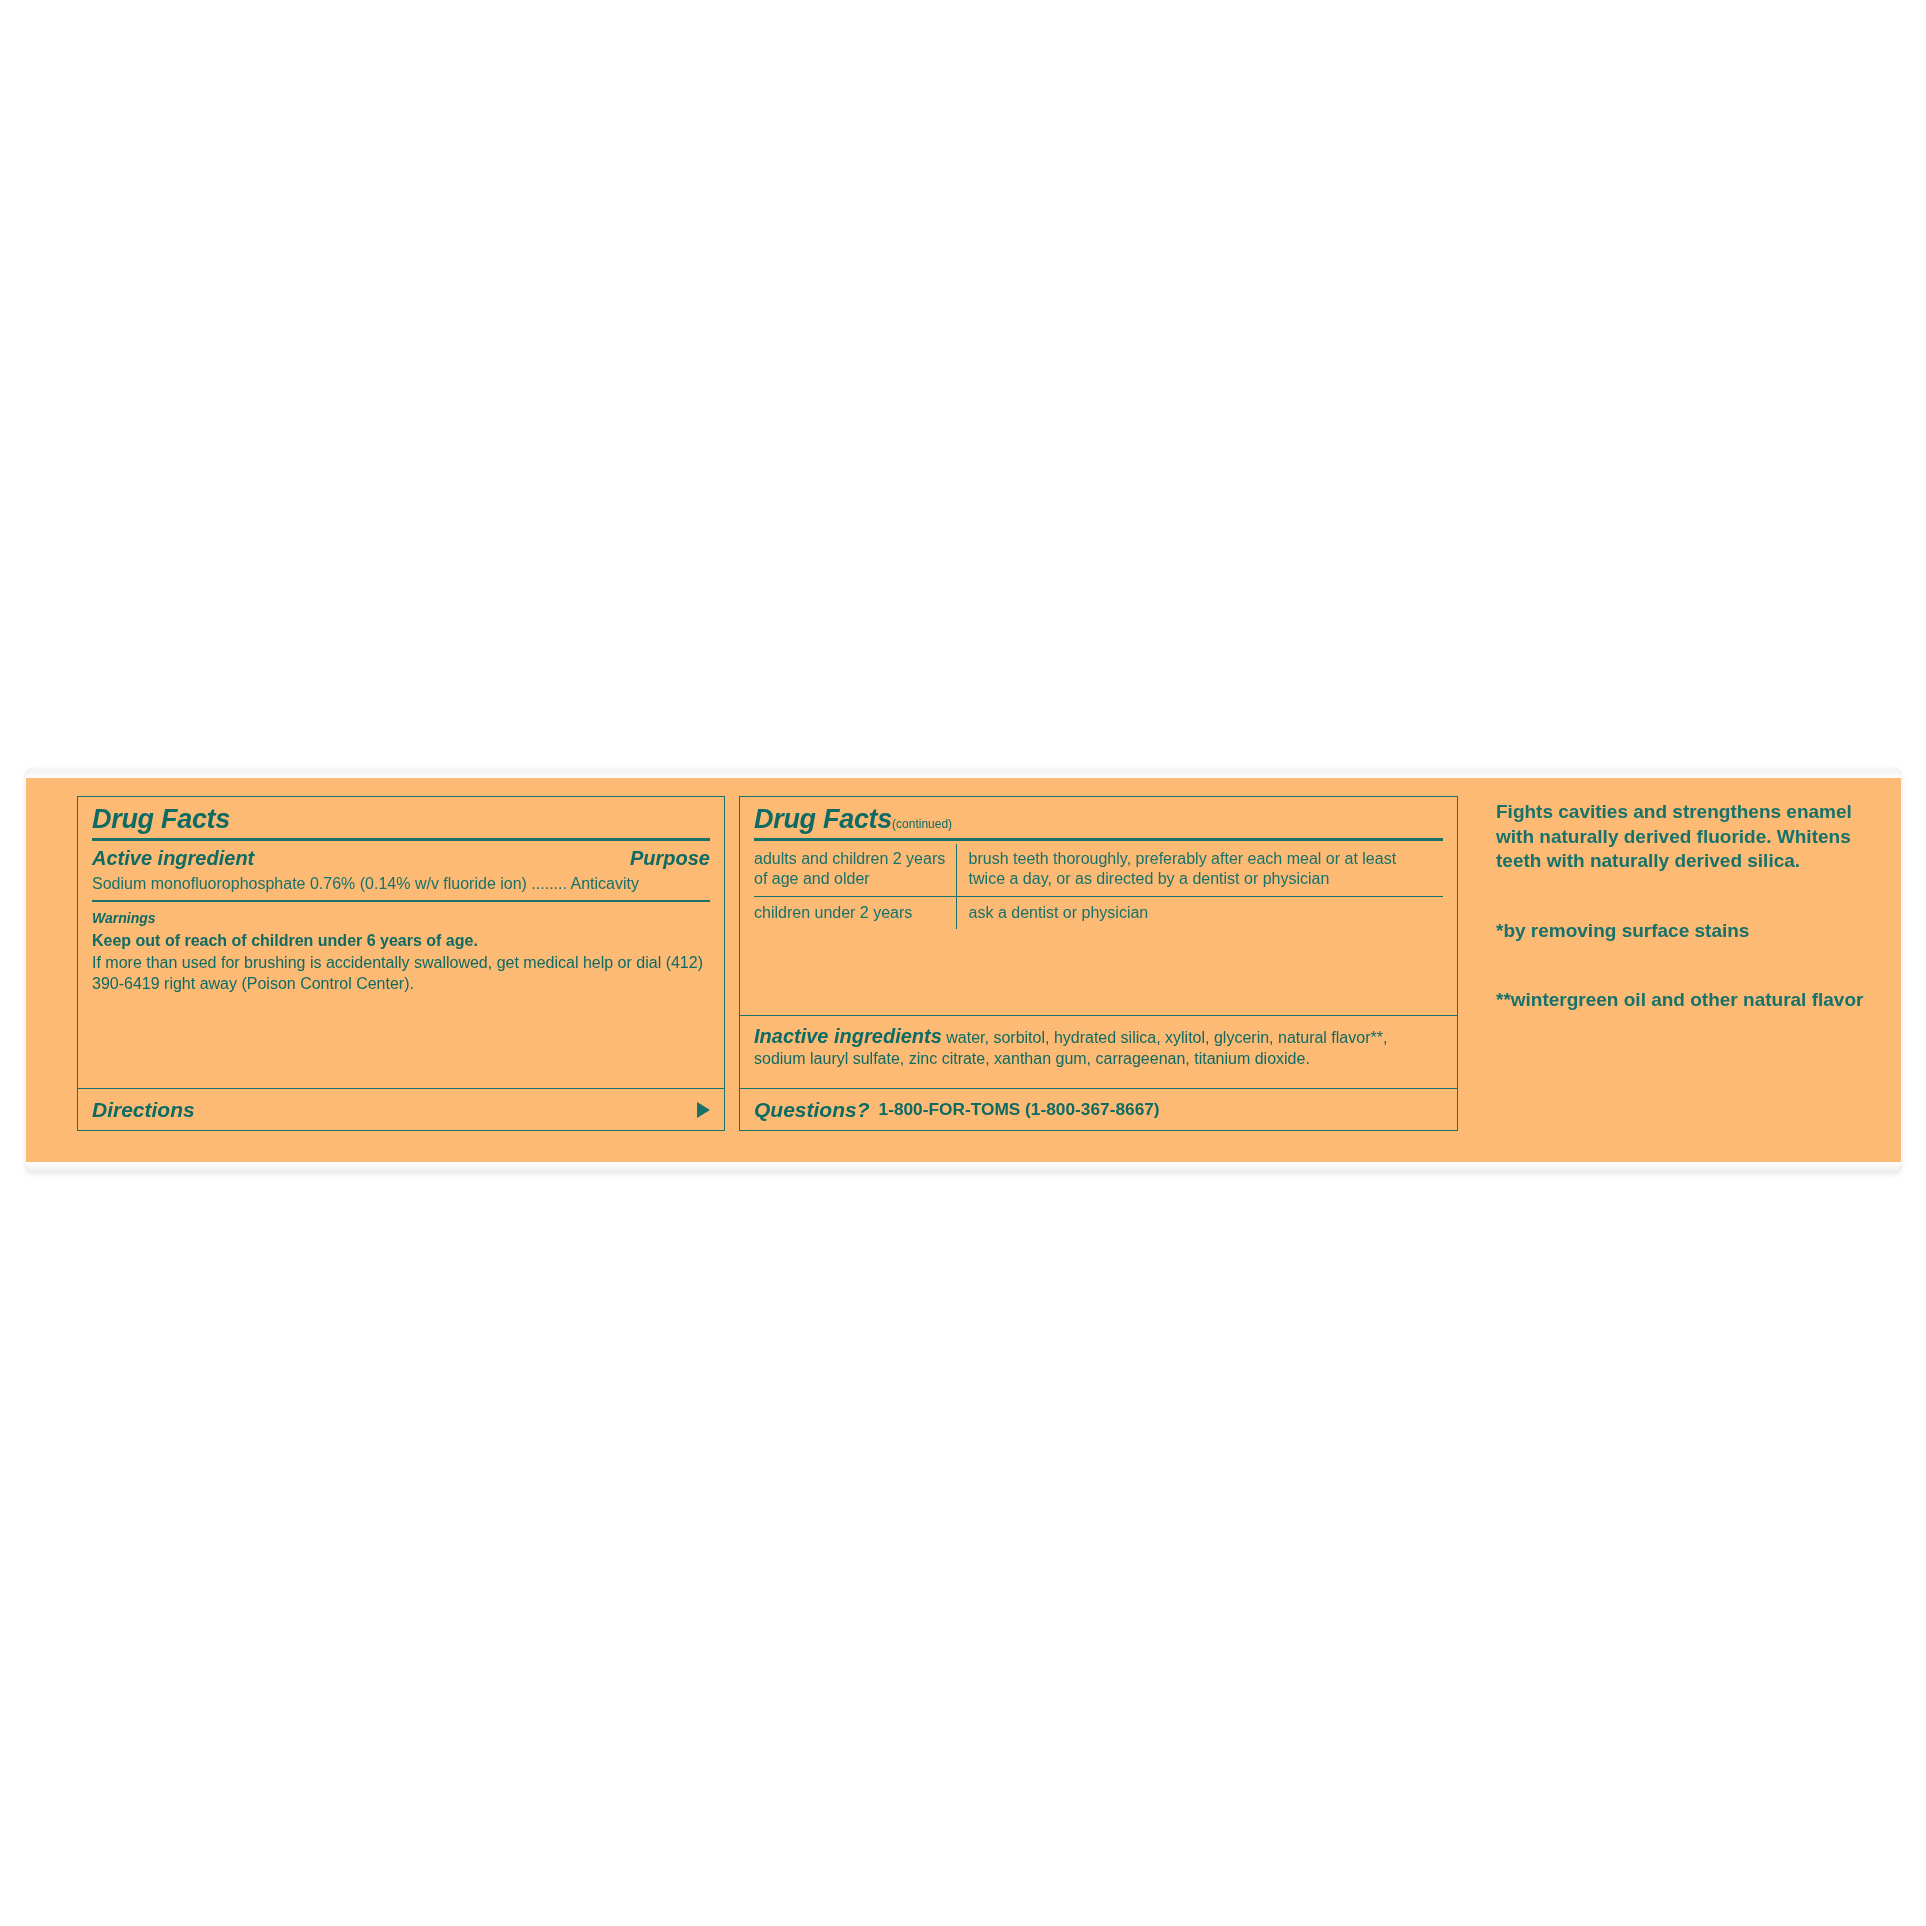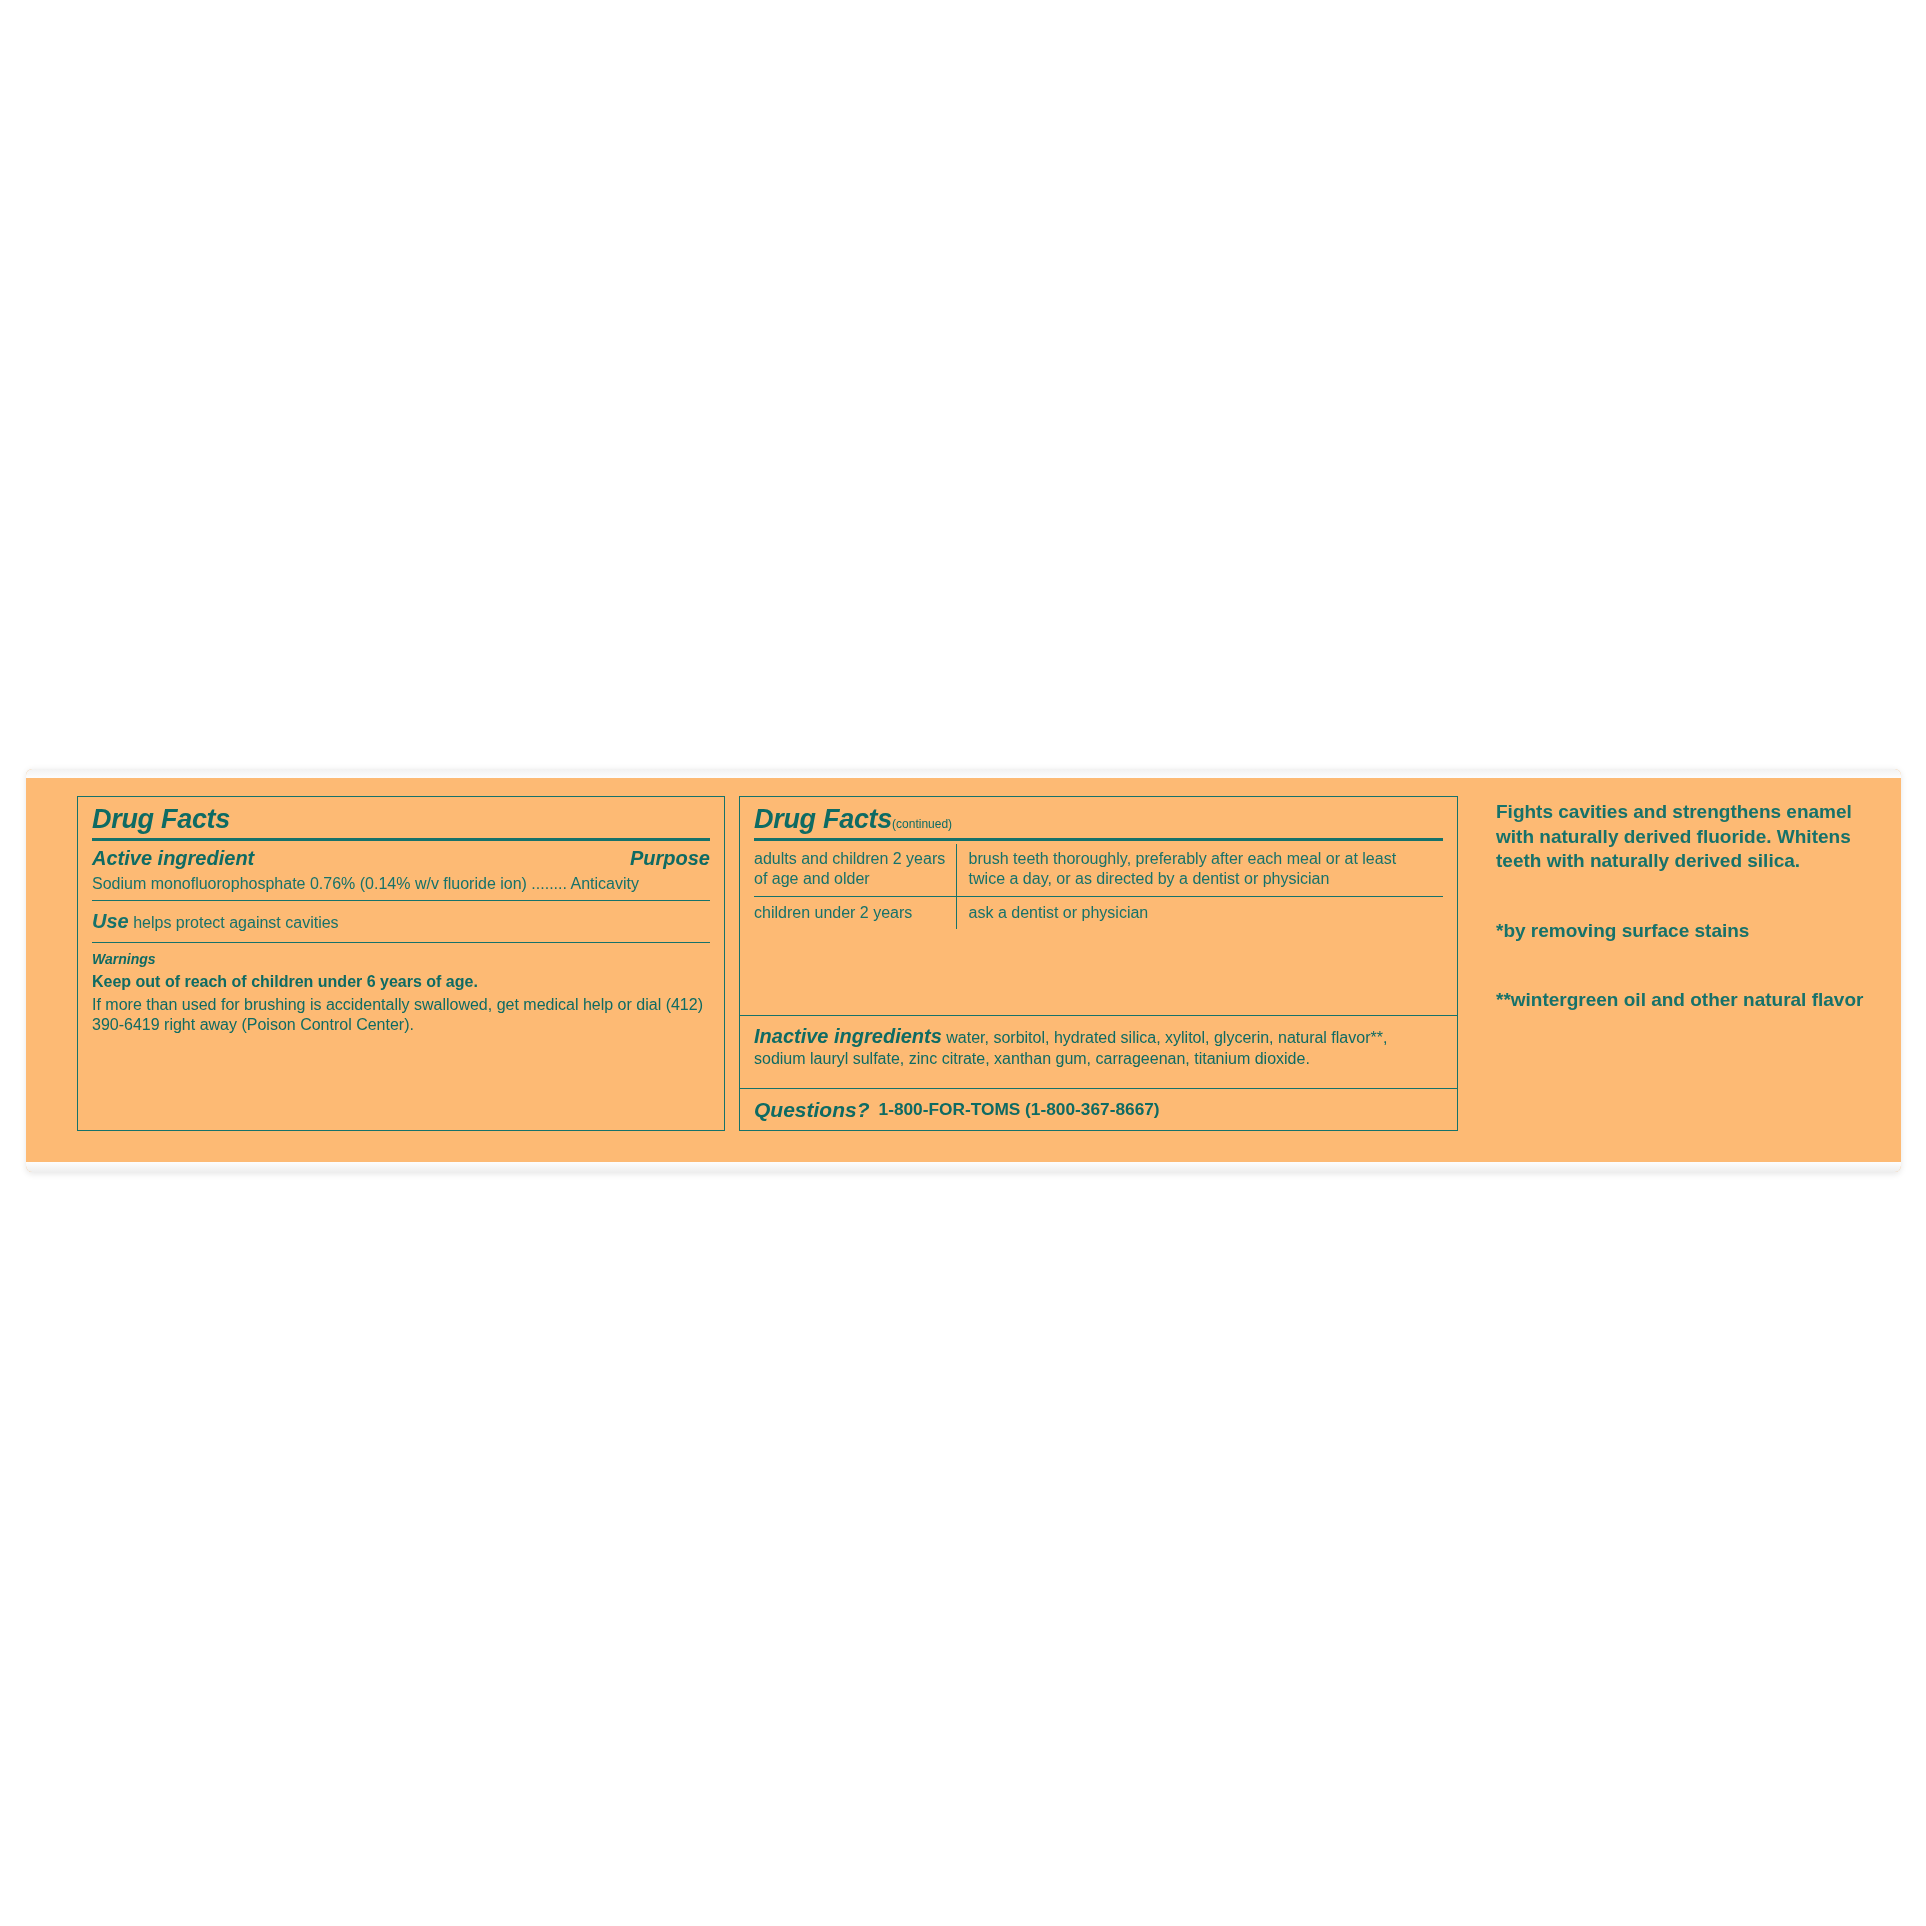--- a/index.html
+++ b/index.html
@@ -236,32 +236,32 @@
       <div class="title-dfacts">Drug Facts</div>
       <div class="rule-thick"></div>
 
       <div class="row-head">
         <span>Active ingredient</span>
         <span>Purpose</span>
       </div>
       <div class="body-text">Sodium monofluorophosphate 0.76% (0.14% w/v fluoride ion) ........ Anticavity</div>
       <div class="rule-med"></div>
 
-      <div class="body-text" style="padding-top:8.3px;padding-bottom:8.3px;">
-        <span class="label-inline">Use</span>
-        <span class="normal-inline">helps protect against cavities</span>
-      </div>
       <div class="rule-med"></div>
 
       <div class="warn-title">Warnings</div>
       <div class="warn-bold">Keep out of reach of children under 6 years of age.</div>
       <div class="warn-body">If more than used for brushing is accidentally swallowed, get medical help or dial (412) 390-6419 right away (Poison Control Center).</div>
 
     </div>
 
+    <div class="dir-row">
+      <span class="dir-title">Directions</span>
+      <span class="arrow"></span>
+    </div>
   </div>
 
   <div class="df-box" id="df-right">
     <div class="inner">
 
       <div class="title-dfacts">
         <span>Drug Facts</span><span class="title-cont">(continued)</span>
       </div>
       <div class="rule-thick"></div>
 

